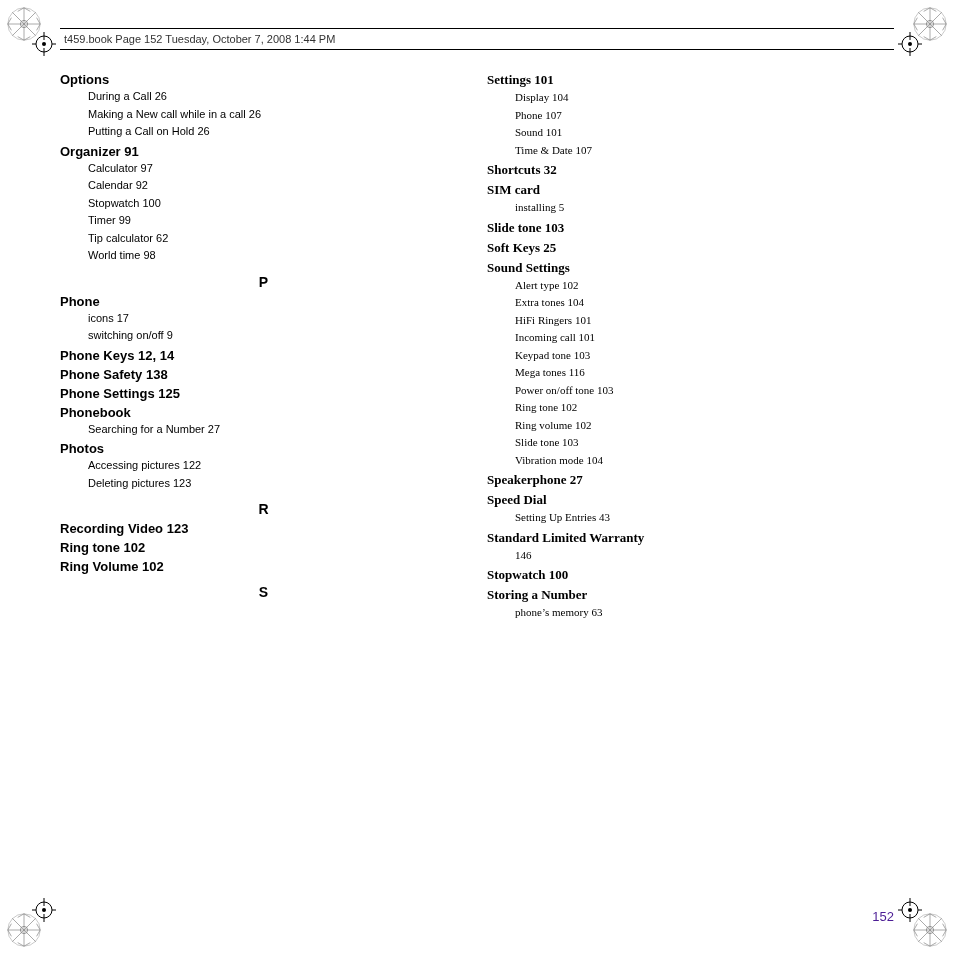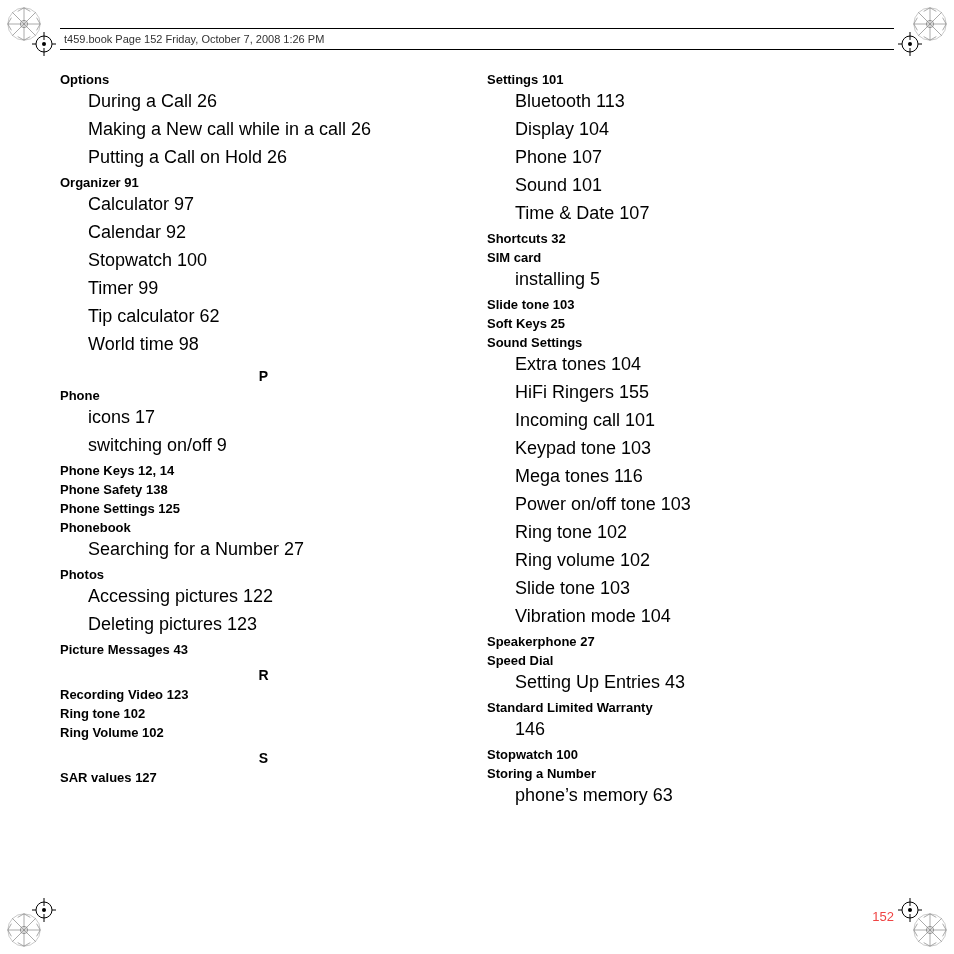--- a/index.html
+++ b/index.html
@@ -38,52 +38,52 @@
       right: 60px;
       bottom: 60px;
       display: flex;
       gap: 0;
     }
 
     .column {
       flex: 1;
       padding-right: 20px;
     }
-    .column:last-child { padding-right: 0; }
+    .column:last-child { padding-right: 0; font-family: Liberation Serif, serif; }
 
     
     .section-letter {
       text-align: center;
       font-size: 14px;
       font-weight: bold;
       margin: 10px 0 4px 0;
       color: #000;
     }
 
     .entry-main {
       font-weight: bold;
       font-size: 13px;
       margin-top: 4px;
       margin-bottom: 1px;
     }
 
     .entry-sub {
-      font-size: 18px;
+      font-size: 11px;
       padding-left: 28px;
       margin-bottom: 1px;
       line-height: 1.5;
     }
 
     
     .page-number {
       position: absolute;
       bottom: 30px;
       right: 60px;
       font-size: 13px;
-      color: #ef4444;
+      color: #4c1d95;
     }
 
     
     .crosshair {
       position: absolute;
       width: 24px;
       height: 24px;
     }
     .ch-tl { top: 32px; left: 32px; }
     .ch-tr { top: 32px; right: 32px; }
@@ -210,21 +210,21 @@
 <svg class="crosshair ch-br" viewBox="0 0 24 24">
   <circle cx="12" cy="12" r="8" fill="none" stroke="#000" stroke-width="1"></circle>
   <circle cx="12" cy="12" r="2" fill="#000"></circle>
   <line x1="12" y1="0" x2="12" y2="8" stroke="#000" stroke-width="1"></line>
   <line x1="12" y1="16" x2="12" y2="24" stroke="#000" stroke-width="1"></line>
   <line x1="0" y1="12" x2="4" y2="12" stroke="#000" stroke-width="1"></line>
   <line x1="20" y1="12" x2="24" y2="12" stroke="#000" stroke-width="1"></line>
 </svg>
 
 <div class="header">
-  <span>t459.book  Page 152  Friday, October 7, 2008  1:26 PM</span>
+  <span>t459.book  Page 152  Tuesday, October 7, 2008  1:44 PM</span>
 </div>
 
 <div class="content">
 
   <div class="column" id="left-col">
       <div class="entry-main">Options</div>
       <div class="entry-sub">During a Call  26</div>
       <div class="entry-sub">Making a New call while in a call  26</div>
       <div class="entry-sub">Putting a Call on Hold  26</div>
       <div class="entry-main">Organizer  91</div>
@@ -239,44 +239,42 @@
       <div class="entry-sub">icons  17</div>
       <div class="entry-sub">switching on/off  9</div>
       <div class="entry-main">Phone Keys  12,  14</div>
       <div class="entry-main">Phone Safety  138</div>
       <div class="entry-main">Phone Settings  125</div>
       <div class="entry-main">Phonebook</div>
       <div class="entry-sub">Searching for a Number  27</div>
       <div class="entry-main">Photos</div>
       <div class="entry-sub">Accessing pictures  122</div>
       <div class="entry-sub">Deleting pictures  123</div>
-      <div class="entry-main">Picture Messages  43</div>
       <div class="section-letter">R</div>
       <div class="entry-main">Recording Video  123</div>
       <div class="entry-main">Ring tone  102</div>
       <div class="entry-main">Ring Volume  102</div>
       <div class="section-letter">S</div>
-      <div class="entry-main">SAR values  127</div>
     </div>
 
   <div class="column" id="right-col">
       <div class="entry-main">Settings  101</div>
-      <div class="entry-sub">Bluetooth  113</div>
       <div class="entry-sub">Display  104</div>
       <div class="entry-sub">Phone  107</div>
       <div class="entry-sub">Sound  101</div>
       <div class="entry-sub">Time &amp; Date  107</div>
       <div class="entry-main">Shortcuts  32</div>
       <div class="entry-main">SIM card</div>
       <div class="entry-sub">installing  5</div>
       <div class="entry-main">Slide tone  103</div>
       <div class="entry-main">Soft Keys  25</div>
       <div class="entry-main">Sound Settings</div>
+      <div class="entry-sub">Alert type  102</div>
       <div class="entry-sub">Extra tones  104</div>
-      <div class="entry-sub">HiFi Ringers  155</div>
+      <div class="entry-sub">HiFi Ringers  101</div>
       <div class="entry-sub">Incoming call  101</div>
       <div class="entry-sub">Keypad tone  103</div>
       <div class="entry-sub">Mega tones  116</div>
       <div class="entry-sub">Power on/off tone  103</div>
       <div class="entry-sub">Ring tone  102</div>
       <div class="entry-sub">Ring volume  102</div>
       <div class="entry-sub">Slide tone  103</div>
       <div class="entry-sub">Vibration mode  104</div>
       <div class="entry-main">Speakerphone  27</div>
       <div class="entry-main">Speed Dial</div>

